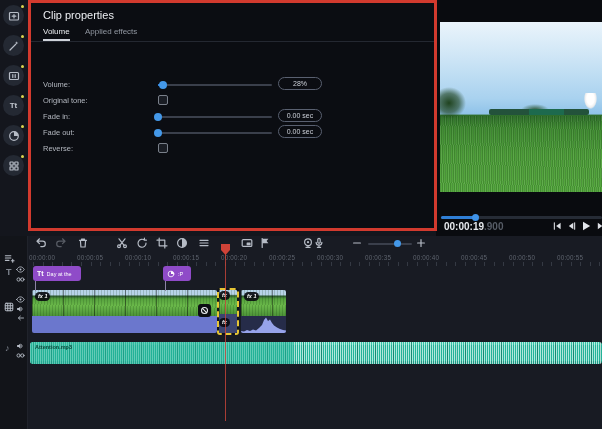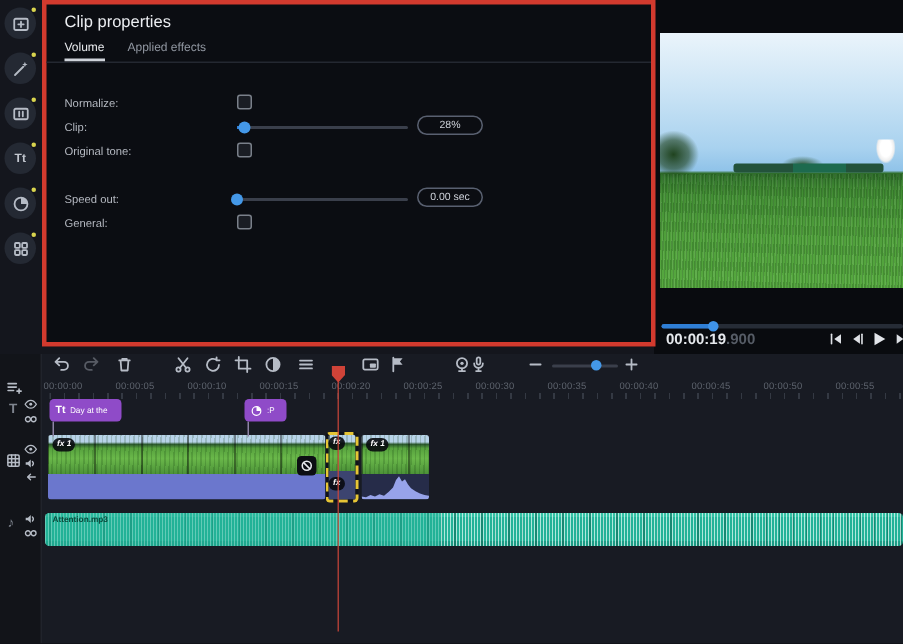--- a/index.html
+++ b/index.html
@@ -202,52 +202,56 @@
     </div>
   </div>
 
   <div class="props">
     <div class="ptitle">Clip properties</div>
     <div class="tab active" style="left:12px">Volume</div>
     <div class="tab" style="left:54px">Applied effects</div>
     <div class="pdivider"></div>
 
 
-    <div class="prow" style="top:59px">
-      <span class="plabel" style="left:0">Normalize:</span>
-      <span class="pcheck" style="left:115px"></span>
-    </div>
 
     <div class="prow" style="top:75px">
-      <span class="plabel" style="left:0">Clip:</span>
+      <span class="plabel" style="left:0">Volume:</span>
       <span class="pslider" style="left:115px">
         <i class="ptrack"></i>
         <i class="pfill" style="width:4%"></i>
         <i class="pthumb" style="left:4%"></i>
       </span>
       <span class="pvalue">28%</span>
     </div>
 
     <div class="prow" style="top:91px">
       <span class="plabel" style="left:0">Original tone:</span>
       <span class="pcheck" style="left:115px"></span>
     </div>
 
-
-    <div class="prow" style="top:123px">
-      <span class="plabel" style="left:0">Speed out:</span>
+    <div class="prow" style="top:107px">
+      <span class="plabel" style="left:0">Fade in:</span>
       <span class="pslider" style="left:115px">
         <i class="ptrack"></i>
         <i class="pthumb" style="left:0%"></i>
       </span>
       <span class="pvalue">0.00 sec</span>
     </div>
 
+    <div class="prow" style="top:123px">
+      <span class="plabel" style="left:0">Fade out:</span>
+      <span class="pslider" style="left:115px">
+        <i class="ptrack"></i>
+        <i class="pthumb" style="left:0%"></i>
+      </span>
+      <span class="pvalue">0.00 sec</span>
+    </div>
+
     <div class="prow" style="top:139px">
-      <span class="plabel" style="left:0">General:</span>
+      <span class="plabel" style="left:0">Reverse:</span>
       <span class="pcheck" style="left:115px"></span>
     </div>
   </div>
 
   <div class="tl-bg"></div>
   <div class="hdr-col"></div>
 
   <span class="tbi" style="left:35px">
       <svg width="12" height="12" viewBox="0 0 12 12">
         <path class="ic" d="M4.5 1.8L2 4.2l2.5 2.4M2 4.2h5.6a2.7 2.7 0 1 1 0 5.4H5.8"></path>

